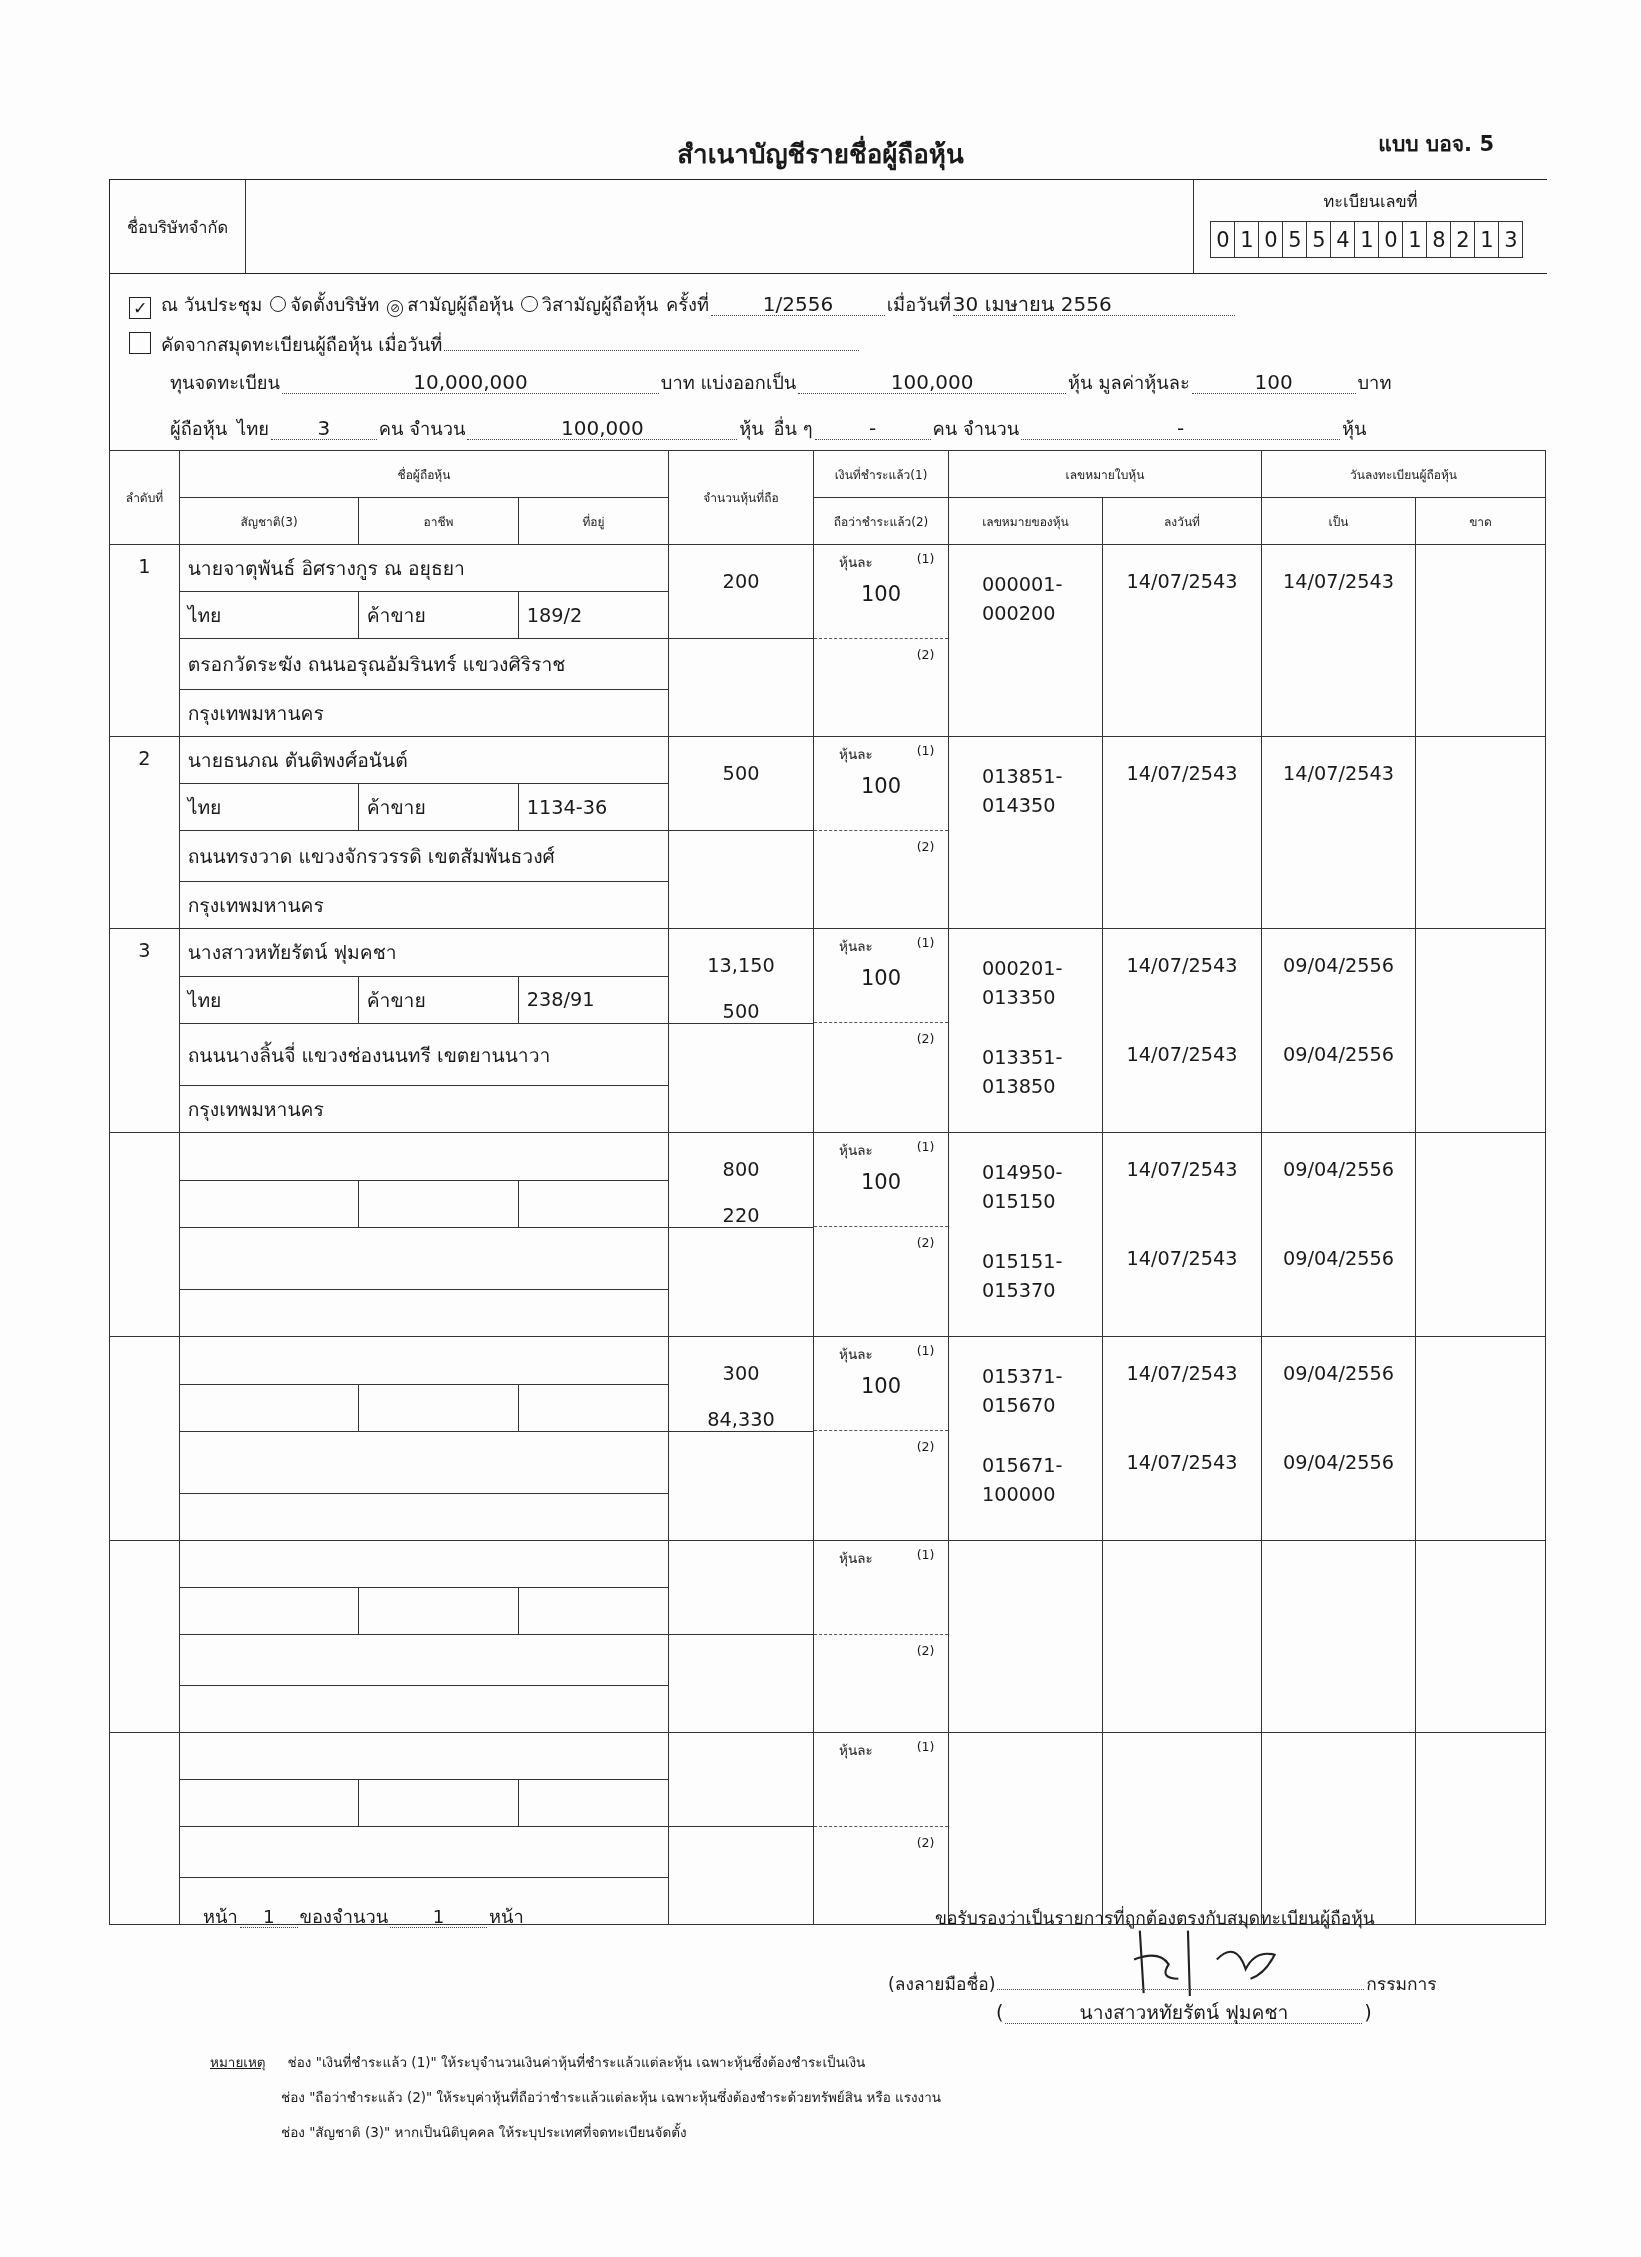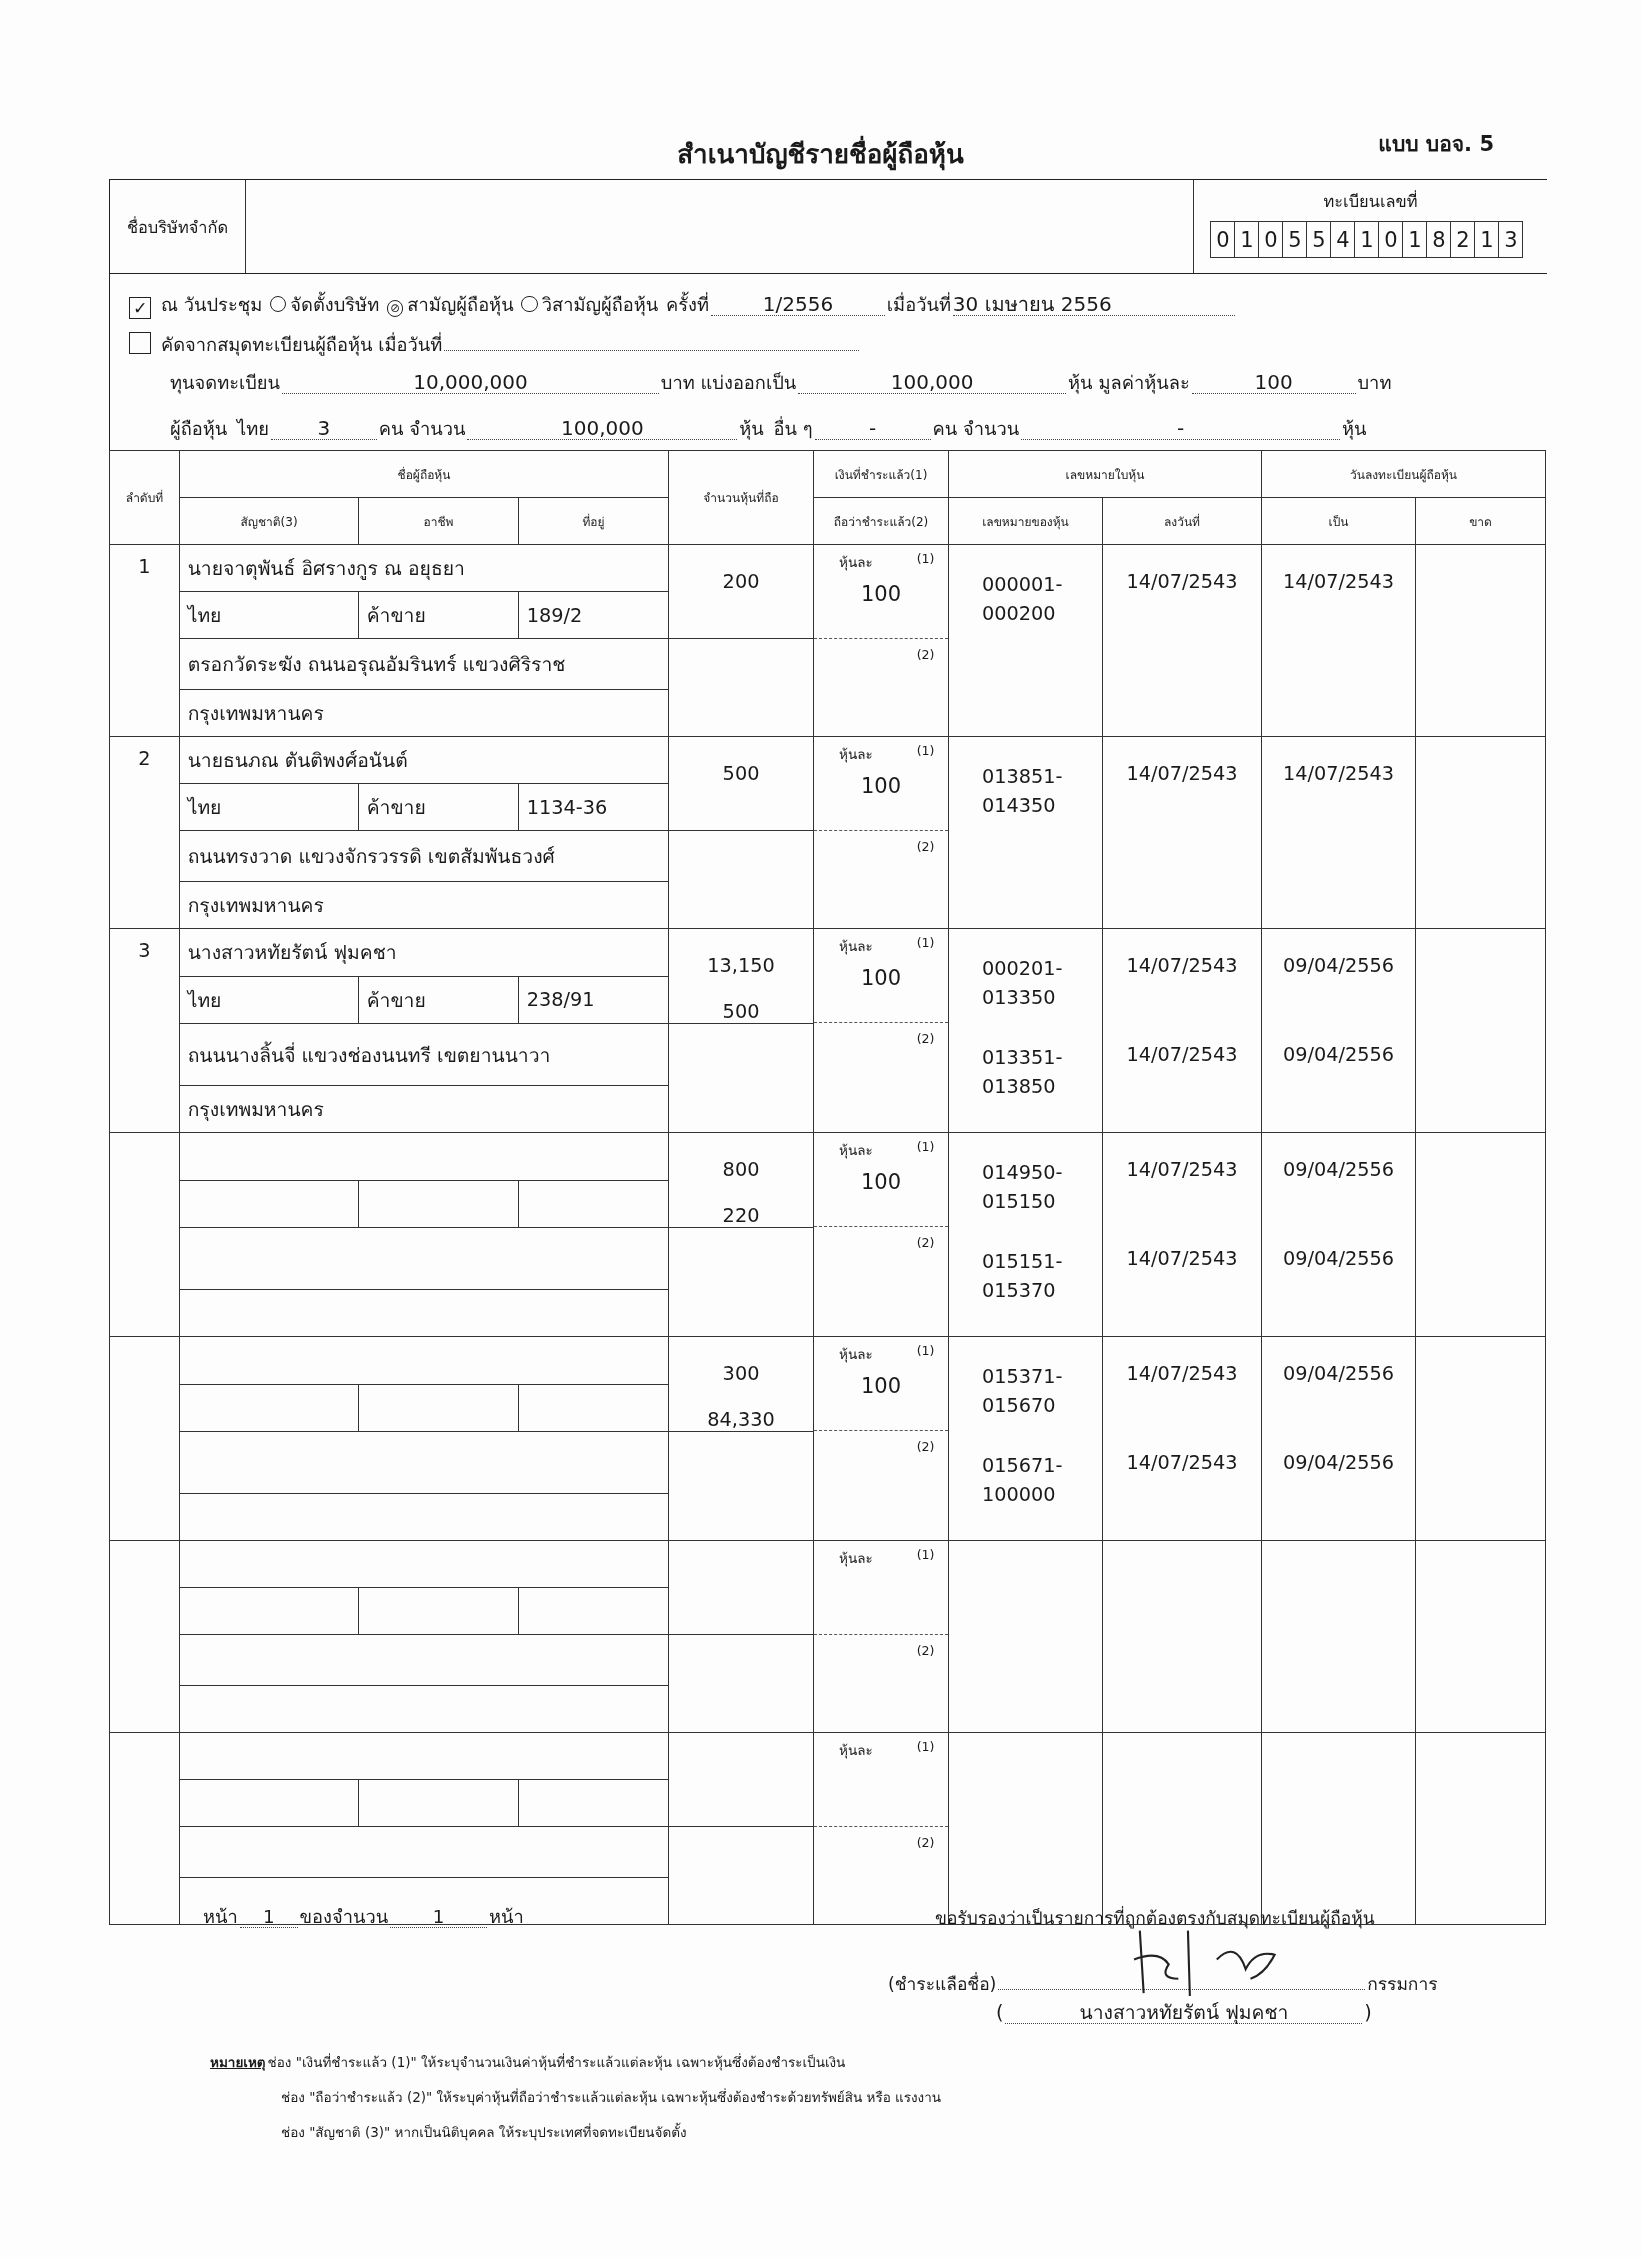--- a/index.html
+++ b/index.html
@@ -44,21 +44,21 @@
   .date { font-size:21px; text-align:center; padding-top:25px !important; }
   .cert-block { height:89px; }
 
   
   .page-info { left:203px; top:1902px; font-size:18.3px; }
   .certify { left:935px; top:1904px; font-size:17.4px; }
   .sig-line { left:888px; top:1970px; font-size:17.4px; }
   .sig-name { left:996px; top:2001px; font-size:19.3px; }
   .sig-mark { left:1130px; top:1921px; width:164px; height:77px; }
   .notes { left:210px; top:2045px; font-size:13.5px; line-height:35px; }
-  .notes-hd { text-decoration:underline; font-weight:bold; margin-right:2px; }
+  .notes-hd { text-decoration:underline; font-weight:normal; margin-right:22px; }
 </style>
 </head>
 <body>
 
 <div class="abs title">สำเนาบัญชีรายชื่อผู้ถือหุ้น</div>
 <div class="abs form-code">แบบ บอจ. 5</div>
 
 <div class="abs company-box">
   <div class="abs company-label">ชื่อบริษัทจำกัด</div>
   <div class="abs reg-area">
@@ -457,21 +457,21 @@
 </table>
 
 <div class="abs page-info">
   <span>หน้า</span><span class="dots" style="width:58px;font-size:18.3px">1</span><span>ของจำนวน</span><span class="dots" style="width:97px;font-size:18.3px">1</span><span>หน้า</span>
 </div>
 <div class="abs certify">ขอรับรองว่าเป็นรายการที่ถูกต้องตรงกับสมุดทะเบียนผู้ถือหุ้น</div>
 <svg class="abs sig-mark" viewBox="0 0 170 80">
   <path d="M10 10 L14 75 M4 40 Q30 30 40 45 Q30 60 50 60 M60 10 L62 78 M90 40 Q110 20 120 50 Q130 30 150 35 Q140 55 125 60" stroke="#222" stroke-width="2.2" fill="none"></path>
 </svg>
 <div class="abs sig-line">
-  <span>(ชำระแลือชื่อ)</span><span class="dots" style="width:367px"></span><span>กรรมการ</span>
+  <span>(ลงลายมือชื่อ)</span><span class="dots" style="width:367px"></span><span>กรรมการ</span>
 </div>
 <div class="abs sig-name">
   (<span class="dots" style="width:357px;font-size:19.3px">นางสาวหทัยรัตน์ ฟุมคชา</span>)
 </div>
 <div class="abs notes">
   <div><span class="notes-hd">หมายเหตุ</span><span>ช่อง "เงินที่ชำระแล้ว (1)" ให้ระบุจำนวนเงินค่าหุ้นที่ชำระแล้วแต่ละหุ้น เฉพาะหุ้นซึ่งต้องชำระเป็นเงิน</span></div>
   <div style="padding-left:71px">ช่อง "ถือว่าชำระแล้ว (2)" ให้ระบุค่าหุ้นที่ถือว่าชำระแล้วแต่ละหุ้น เฉพาะหุ้นซึ่งต้องชำระด้วยทรัพย์สิน หรือ แรงงาน</div>
   <div style="padding-left:71px">ช่อง "สัญชาติ (3)" หากเป็นนิติบุคคล ให้ระบุประเทศที่จดทะเบียนจัดตั้ง</div>
 </div>
 

